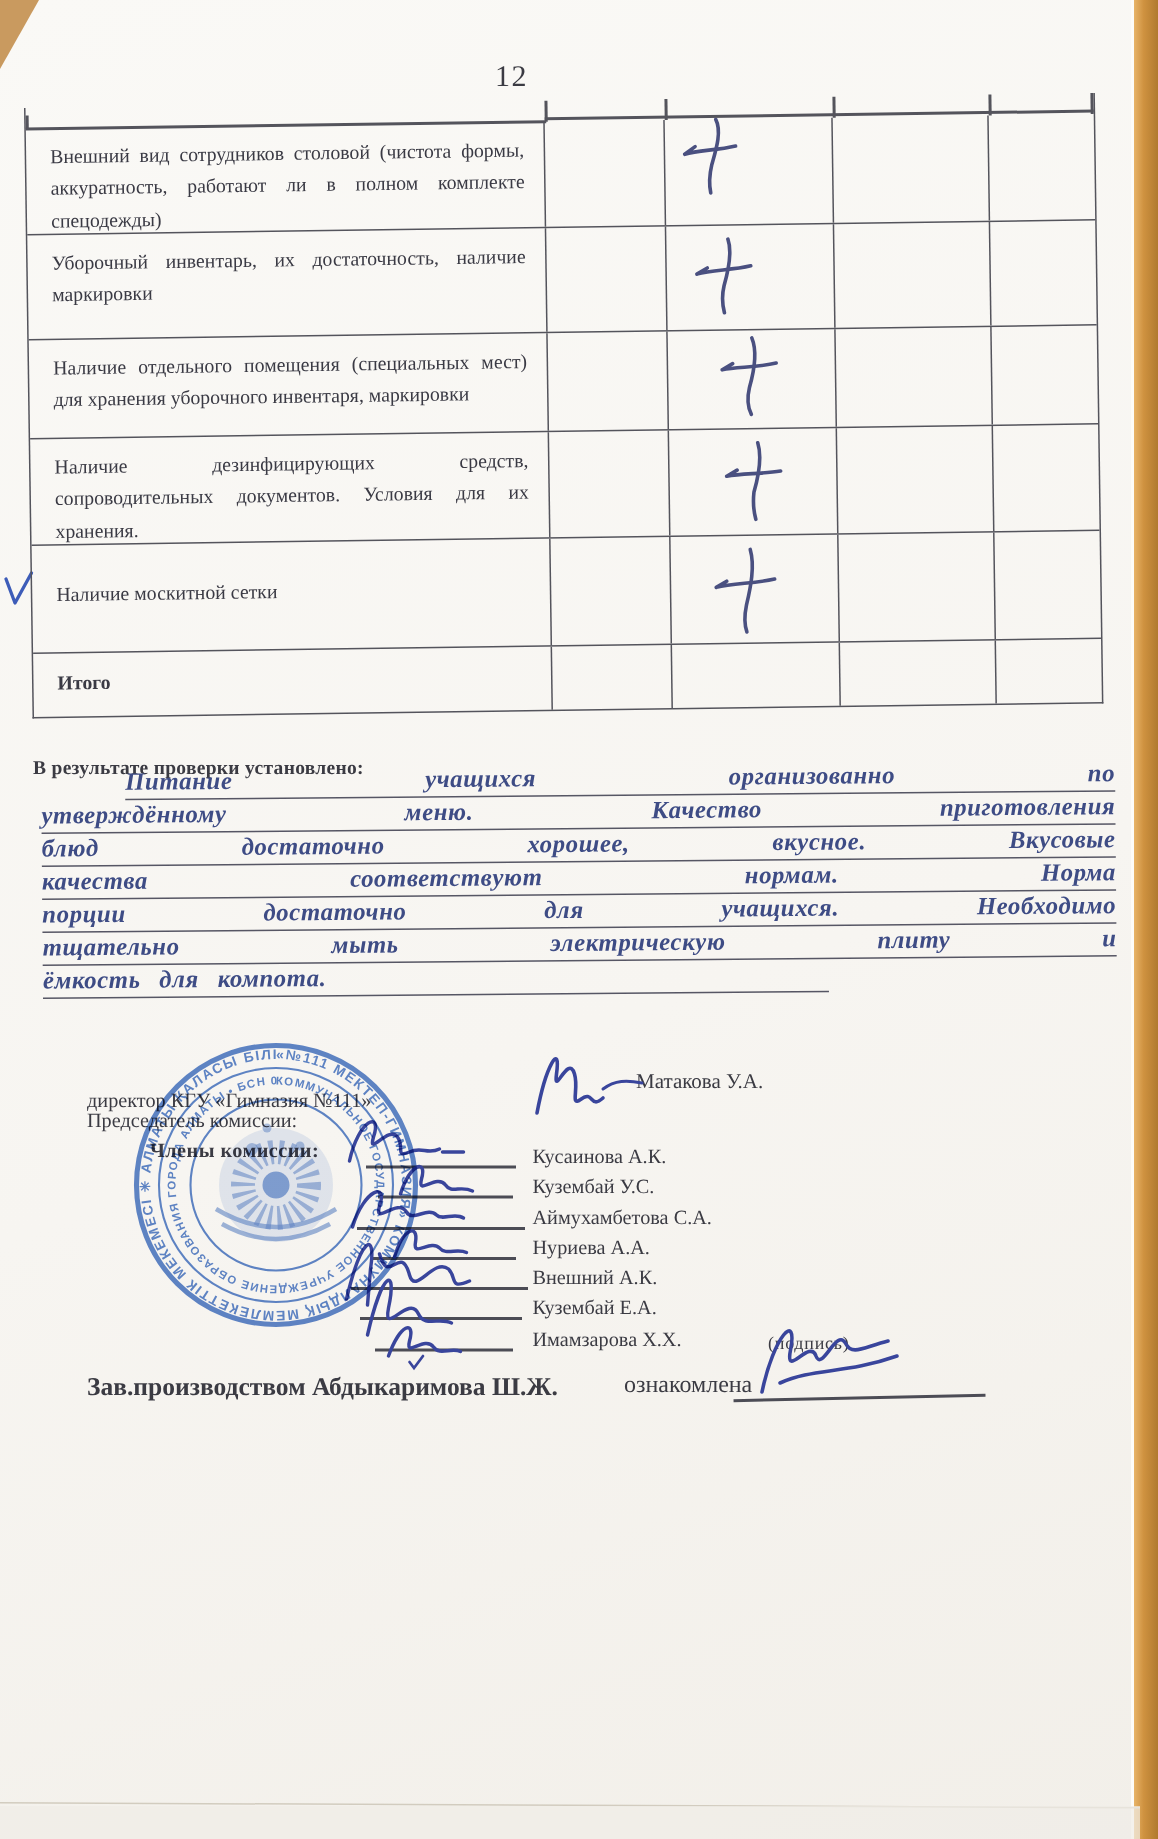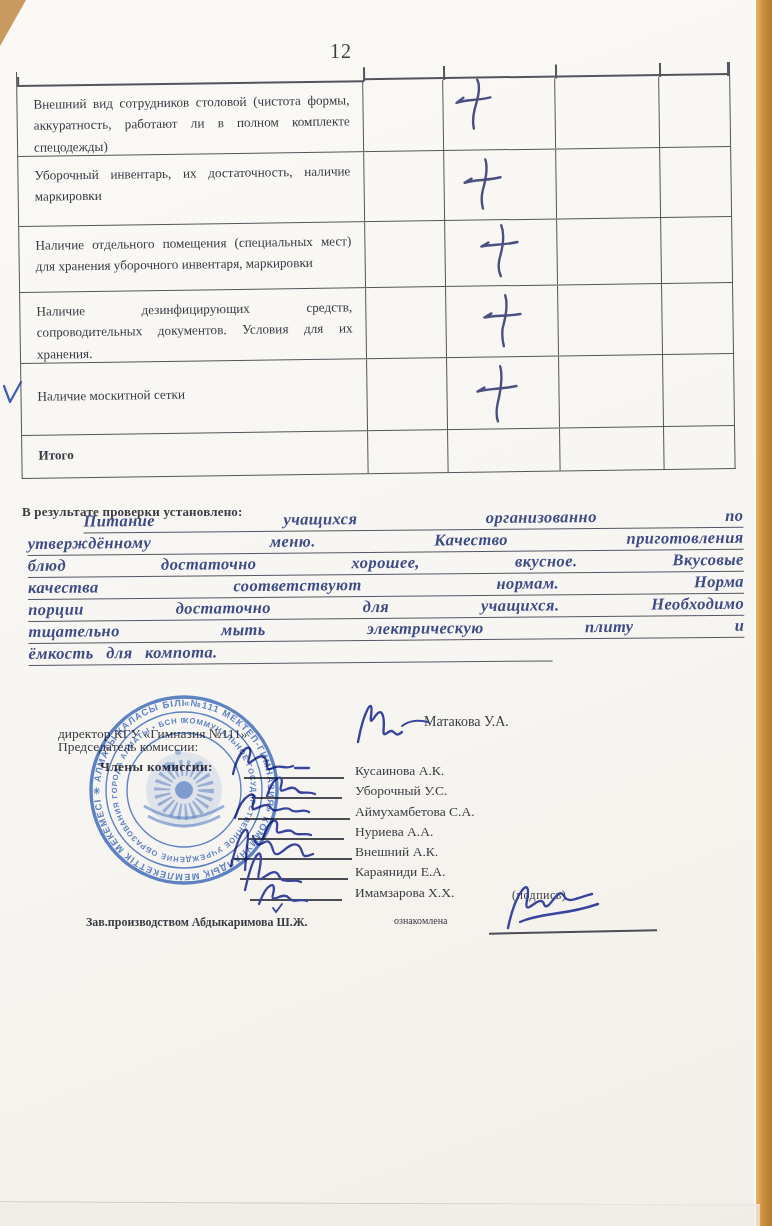--- a/index.html
+++ b/index.html
@@ -47,22 +47,22 @@
   
   .lbl{font-size:13.5px;}
   .bold{font-weight:bold;}
   #chair1{left:58px;top:739px;}
   #chair2{left:58px;top:726px;}
   #chair-name{left:424px;top:714px;font-size:14px;text-align:right;}
   #members-label{left:58px;top:759px;letter-spacing:.3px;margin-left:42px;}
   #names{left:355px;top:761px;}
   .name{height:20.3px;font-size:13.5px;line-height:20.3px;}
   .sigline{position:absolute;height:1.5px;background:#4c4c55;}
-  #mgr-label{left:58px;top:915px;font-size:12px;margin-left:28px;}
-  #ack-label{left:394px;top:915px;font-size:10px;text-align:right;}
+  #mgr-label{left:58px;top:915px;font-size:17px;}
+  #ack-label{left:416px;top:915px;font-size:16px;text-align:right;}
   #ack-line{left:489px;top:931px;width:168px;height:1.5px;background:#4c4c55;transform:rotate(-1.2deg);}
   #ack-caption{left:512px;top:888px;font-size:12px;letter-spacing:.5px;text-align:right;}
   svg{overflow:visible;}
 </style>
 </head>
 <body>
 
 <div id="scene">
 
   <div class="abs" id="desk-right"></div>
@@ -179,25 +179,25 @@
 
   <svg class="abs" style="left:352px;top:692px" width="80" height="60" viewBox="0 0 80 60">
     <path d="M6,50 C12,18 22,2 19,24 C17,40 27,10 31,24 C34,34 28,46 35,41 C44,34 41,48 50,40" fill="none" stroke="#39459c" stroke-width="2.4" stroke-linecap="round"></path>
     <path d="M50,34 C58,28 66,28 76,30" fill="none" stroke="#39459c" stroke-width="2" stroke-linecap="round"></path>
   </svg>
 
   <div class="abs lbl bold" id="members-label">Члены комиссии:</div>
 
   <div class="abs" id="names">
     <div class="name">Кусаинова А.К.</div>
-    <div class="name">Уборочный У.С.</div>
+    <div class="name">Кузембай У.С.</div>
     <div class="name">Аймухамбетова С.А.</div>
     <div class="name">Нуриева А.А.</div>
     <div class="name">Внешний А.К.</div>
-    <div class="name">Караяниди Е.А.</div>
+    <div class="name">Кузембай Е.А.</div>
     <div class="name">Имамзарова Х.Х.</div>
   </div>
 
   <div class="sigline" style="left:244px;top:777px;width:100px"></div>
   <div class="sigline" style="left:252px;top:797px;width:90px"></div>
   <div class="sigline" style="left:238px;top:818px;width:112px"></div>
   <div class="sigline" style="left:248px;top:838px;width:96px"></div>
   <div class="sigline" style="left:234px;top:858px;width:118px"></div>
   <div class="sigline" style="left:240px;top:878px;width:108px"></div>
   <div class="sigline" style="left:250px;top:899px;width:92px"></div>

